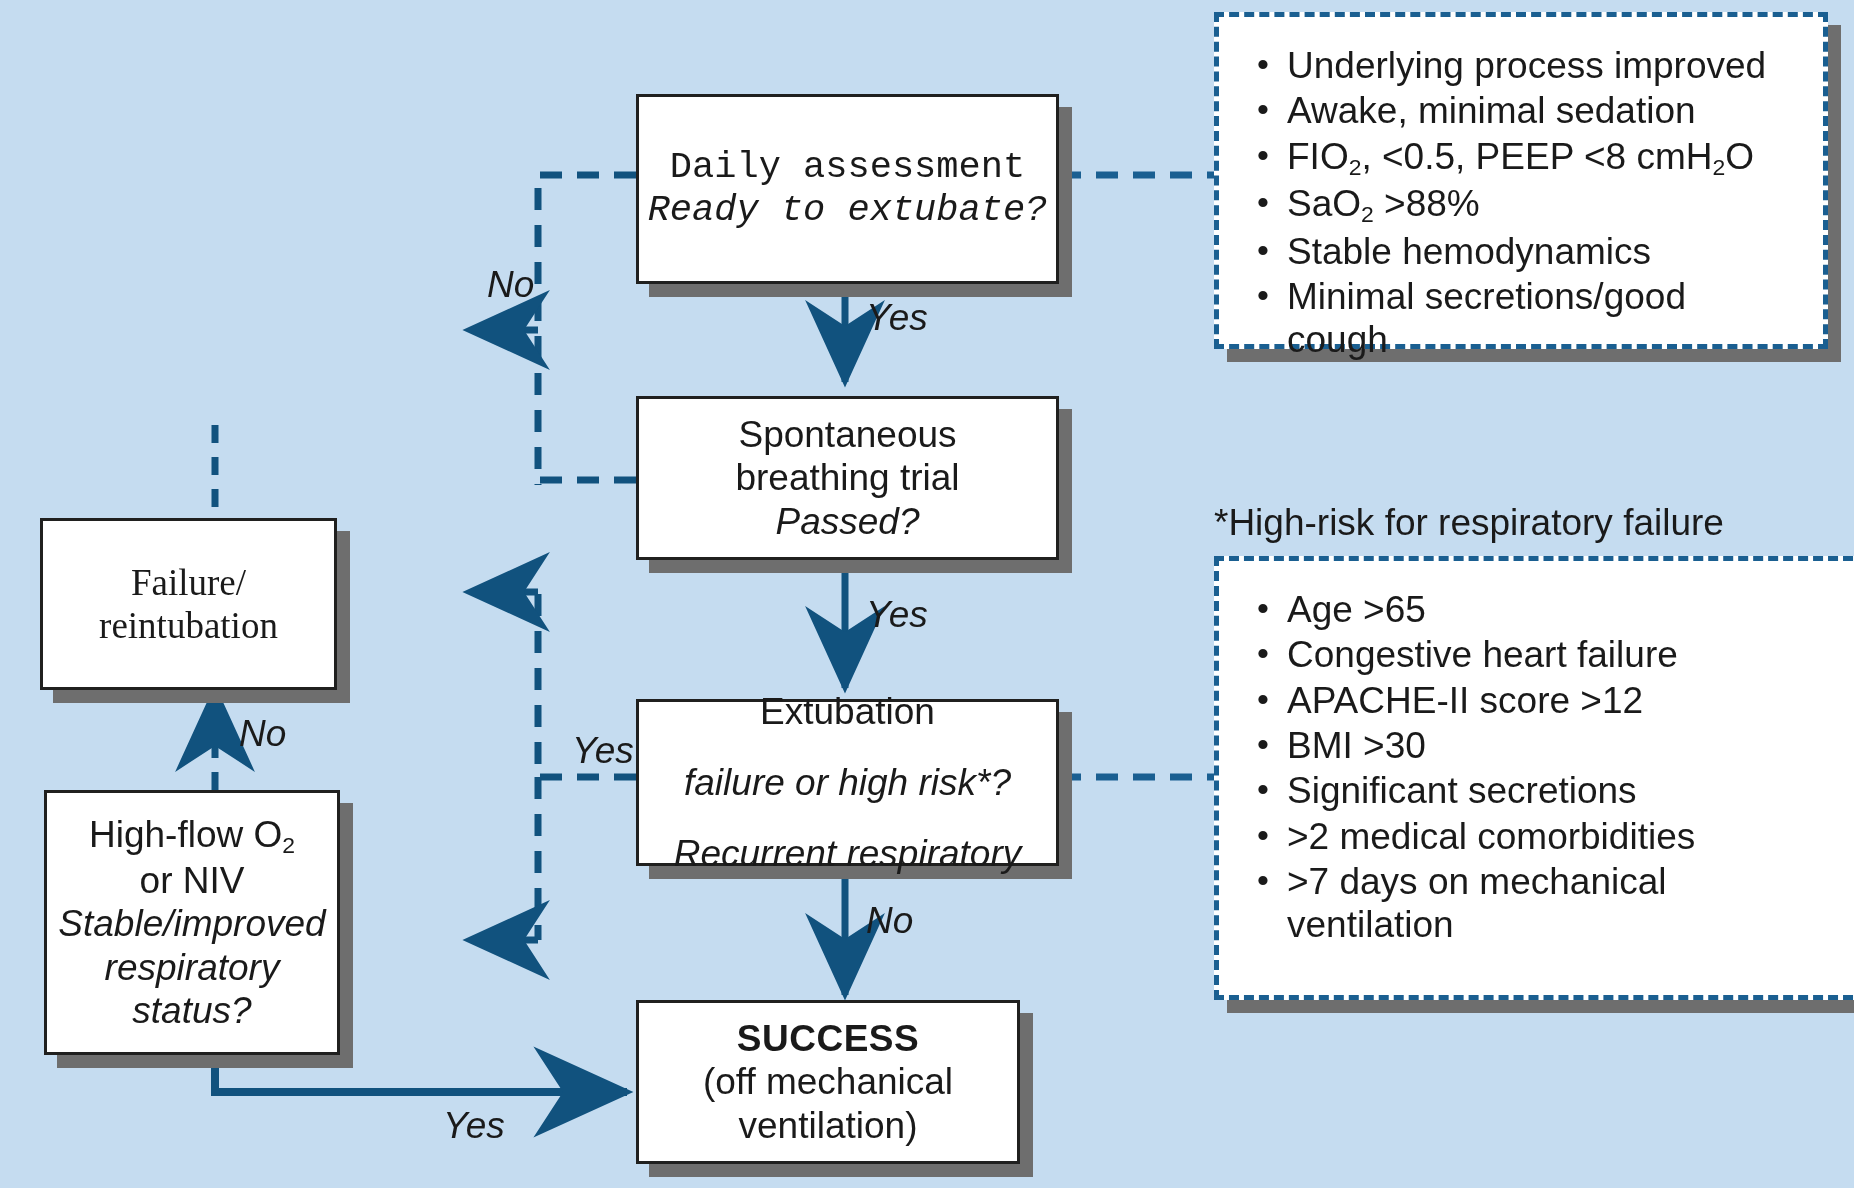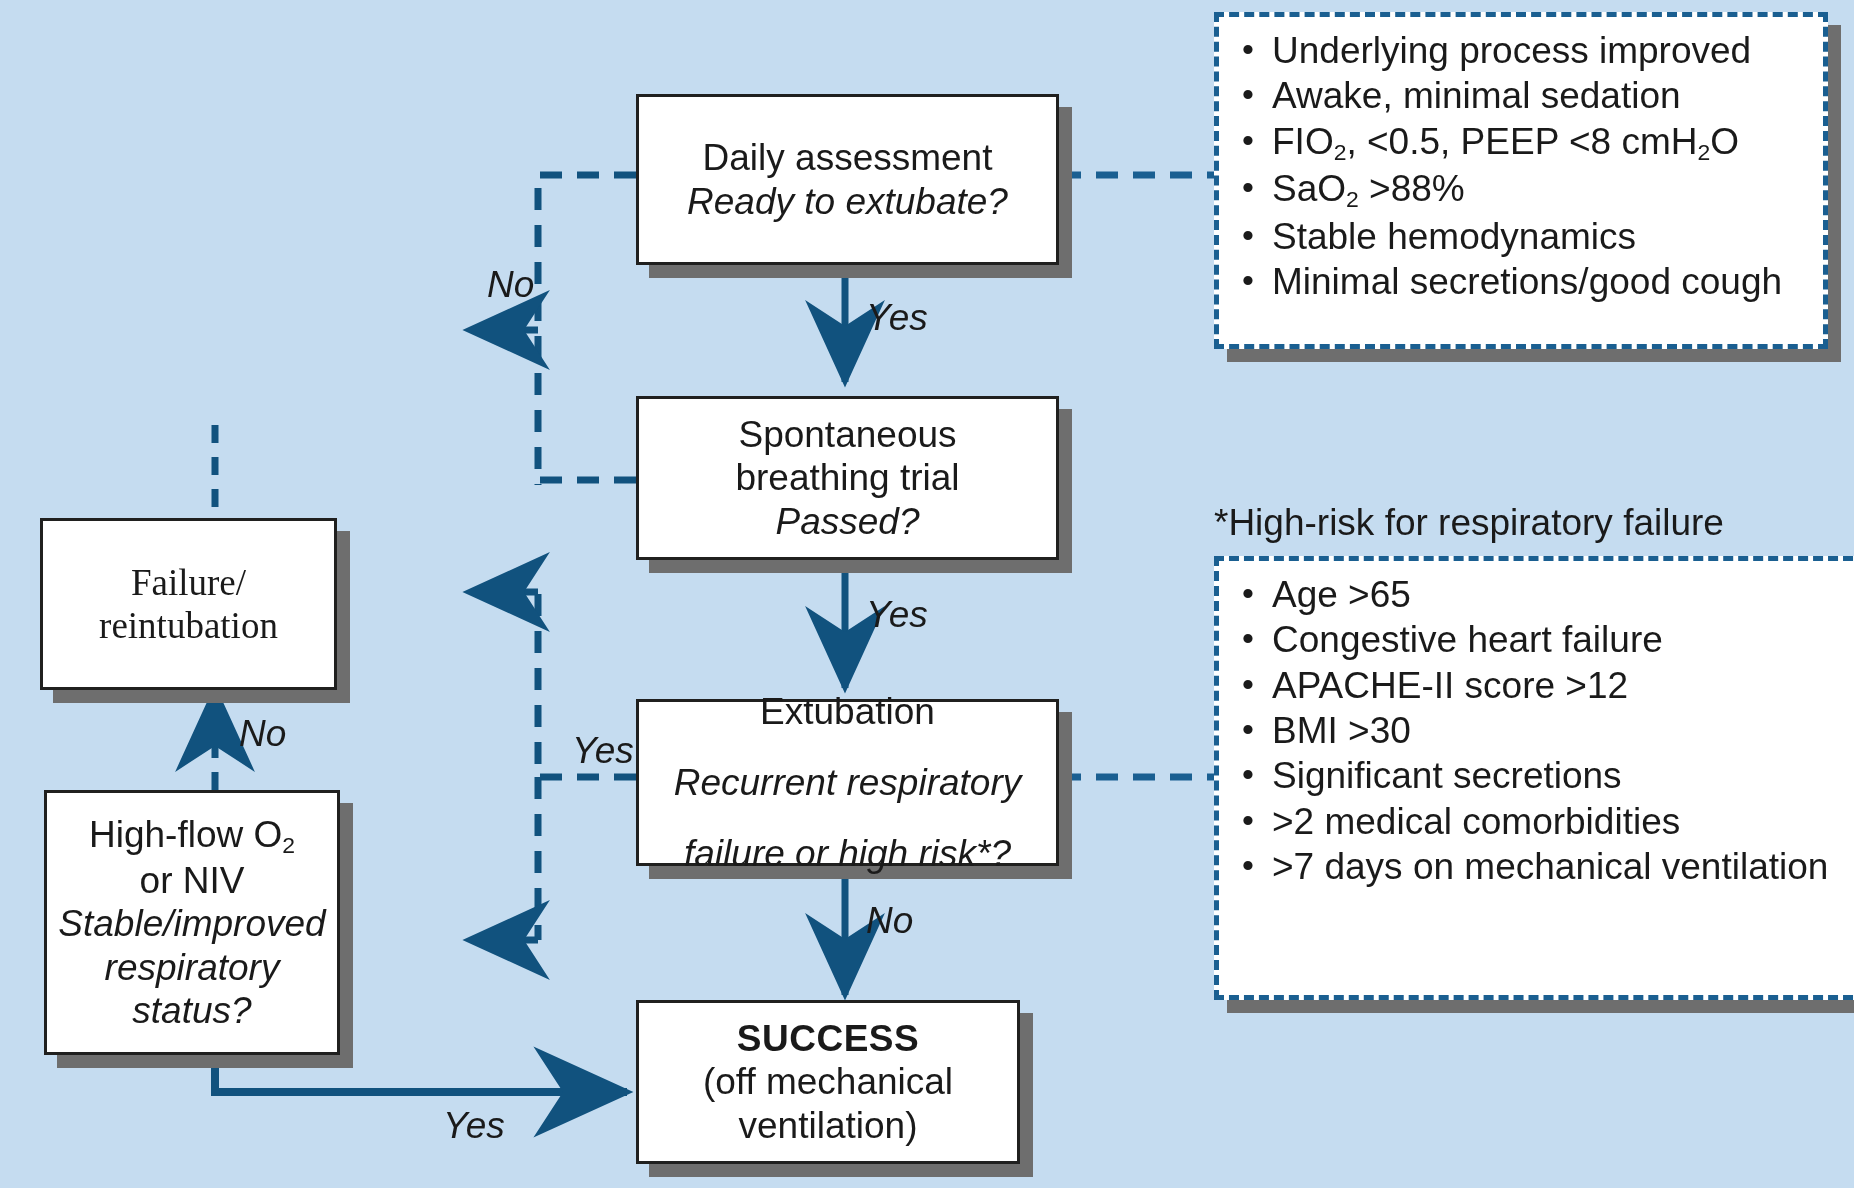--- a/index.html
+++ b/index.html
@@ -43,21 +43,21 @@
     position:absolute;
     background:#ffffff;
     border:5px dashed #1a5f91;
     box-shadow:13px 13px 0 0 #6e6e6e;
     box-sizing:border-box;
     padding:12px 16px 12px 18px;
     font-size:37px;
     line-height:1.145;
     z-index:5;
   }
-  .callout ul{list-style:none;margin:1px;padding:0;}
+  .callout ul{list-style:none;margin:16px;padding:0;}
   .callout li{
     position:relative;
     padding-left:34px;
     margin:0 0 3px 0;
     white-space:normal;
   }
   .callout li:before{
     content:"\2022";
     position:absolute;left:4px;top:-1px;
     font-size:34px;line-height:1.18;
@@ -117,35 +117,35 @@
   </svg>
 
   <div class="elabel" style="left:487px;top:264px;">No</div>
   <div class="elabel" style="left:866px;top:297px;">Yes</div>
   <div class="elabel" style="left:866px;top:594px;">Yes</div>
   <div class="elabel" style="left:572px;top:730px;">Yes</div>
   <div class="elabel" style="left:866px;top:900px;">No</div>
   <div class="elabel" style="left:239px;top:713px;">No</div>
   <div class="elabel" style="left:443px;top:1105px;">Yes</div>
 
-  <div class="node" style="left:636px;top:94px;width:423px;height:171px;">
+  <div class="node" style="left:636px;top:94px;width:423px;height:190px;font-family:Liberation Mono, monospace;">
     <span class="ln">Daily assessment</span>
     <span class="ln ital">Ready to extubate?</span>
   </div>
 
   <div class="node" style="left:636px;top:396px;width:423px;height:164px;">
     <span class="ln">Spontaneous</span>
     <span class="ln">breathing trial</span>
     <span class="ln ital">Passed?</span>
   </div>
 
   <div class="node" style="left:636px;top:699px;width:423px;height:167px;gap:28px;">
     <span class="ln">Extubation</span>
+    <span class="ln ital">failure or high risk*?</span>
     <span class="ln ital">Recurrent respiratory</span>
-    <span class="ln ital">failure or high risk*?</span>
   </div>
 
   <div class="node" style="left:636px;top:1000px;width:384px;height:164px;">
     <span class="ln bold">SUCCESS</span>
     <span class="ln">(off mechanical</span>
     <span class="ln">ventilation)</span>
   </div>
 
 
   <div class="node" style="left:40px;top:518px;width:297px;height:172px;font-family:Liberation Serif, serif;">

